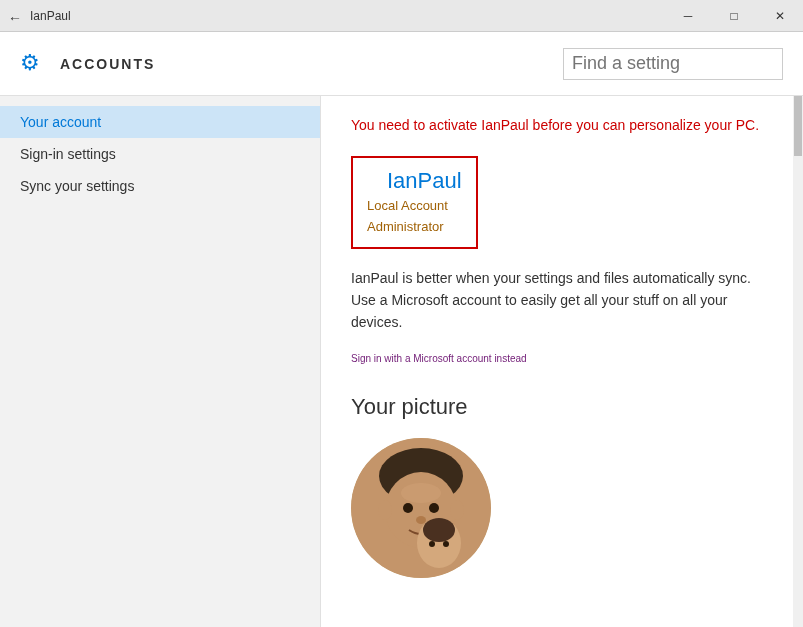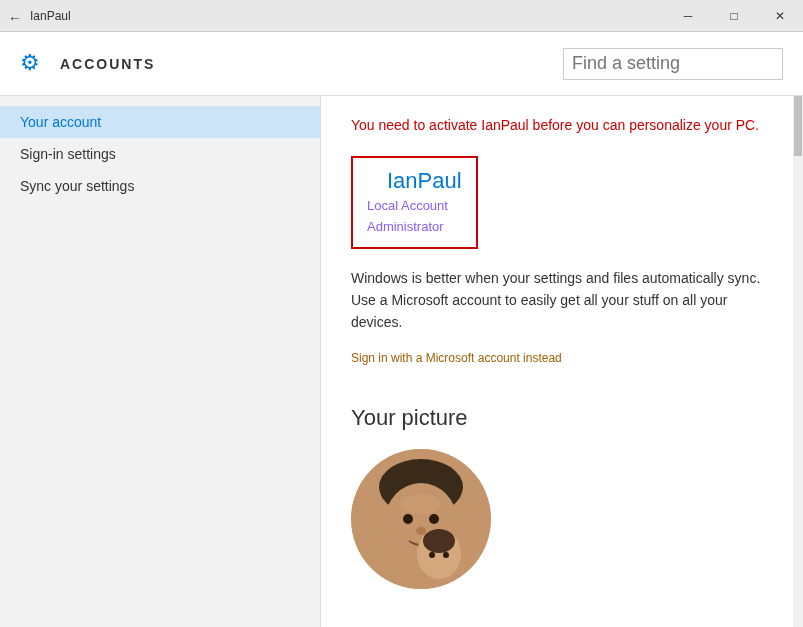--- a/index.html
+++ b/index.html
@@ -166,40 +166,40 @@
       margin-bottom: 18px;
     }
     .user-name {
       font-size: 22px;
       color: #0078d7;
       font-weight: 400;
       margin-left: 20px;
     }
     .user-role {
       font-size: 13px;
-      color: #8b5cf6;
+      color: #a16207;
       margin-top: 2px;
       line-height: 1.5;
     }
 
     .sync-description {
       font-size: 14px;
       color: #333;
       line-height: 1.6;
       margin-bottom: 14px;
       max-width: 430px;
     }
 
     .ms-account-link {
-      font-size: 12px;
-      color: #a16207;
+      font-size: 10px;
+      color: #701a75;
       cursor: pointer;
       text-decoration: none;
       display: inline-block;
-      margin-bottom: 40px;
+      margin-bottom: 30px;
     }
 
     .your-picture-title {
       font-size: 22px;
       font-weight: 300;
       color: #333;
       margin-bottom: 18px;
     }
 
     .avatar-container {
@@ -261,21 +261,21 @@
 
   <div class="content">
     <p class="activation-warning">You need to activate IanPaul before you can personalize your PC.</p>
 
     <div class="user-card">
       <div class="user-name">IanPaul</div>
       <div class="user-role">Local Account</div>
       <div class="user-role">Administrator</div>
     </div>
 
-    <p class="sync-description">Windows is better when your settings and files automatically sync. Use a Microsoft account to easily get all your stuff on all your devices.</p>
+    <p class="sync-description">IanPaul is better when your settings and files automatically sync. Use a Microsoft account to easily get all your stuff on all your devices.</p>
 
     <a class="ms-account-link">Sign in with a Microsoft account instead</a>
 
     <div class="your-picture-title">Your picture</div>
 
     <div class="avatar-container">
       <svg class="avatar-svg" viewBox="0 0 140 140" xmlns="http://www.w3.org/2000/svg">
 
         <circle cx="70" cy="70" r="70" fill="#c4956a"></circle>
 

